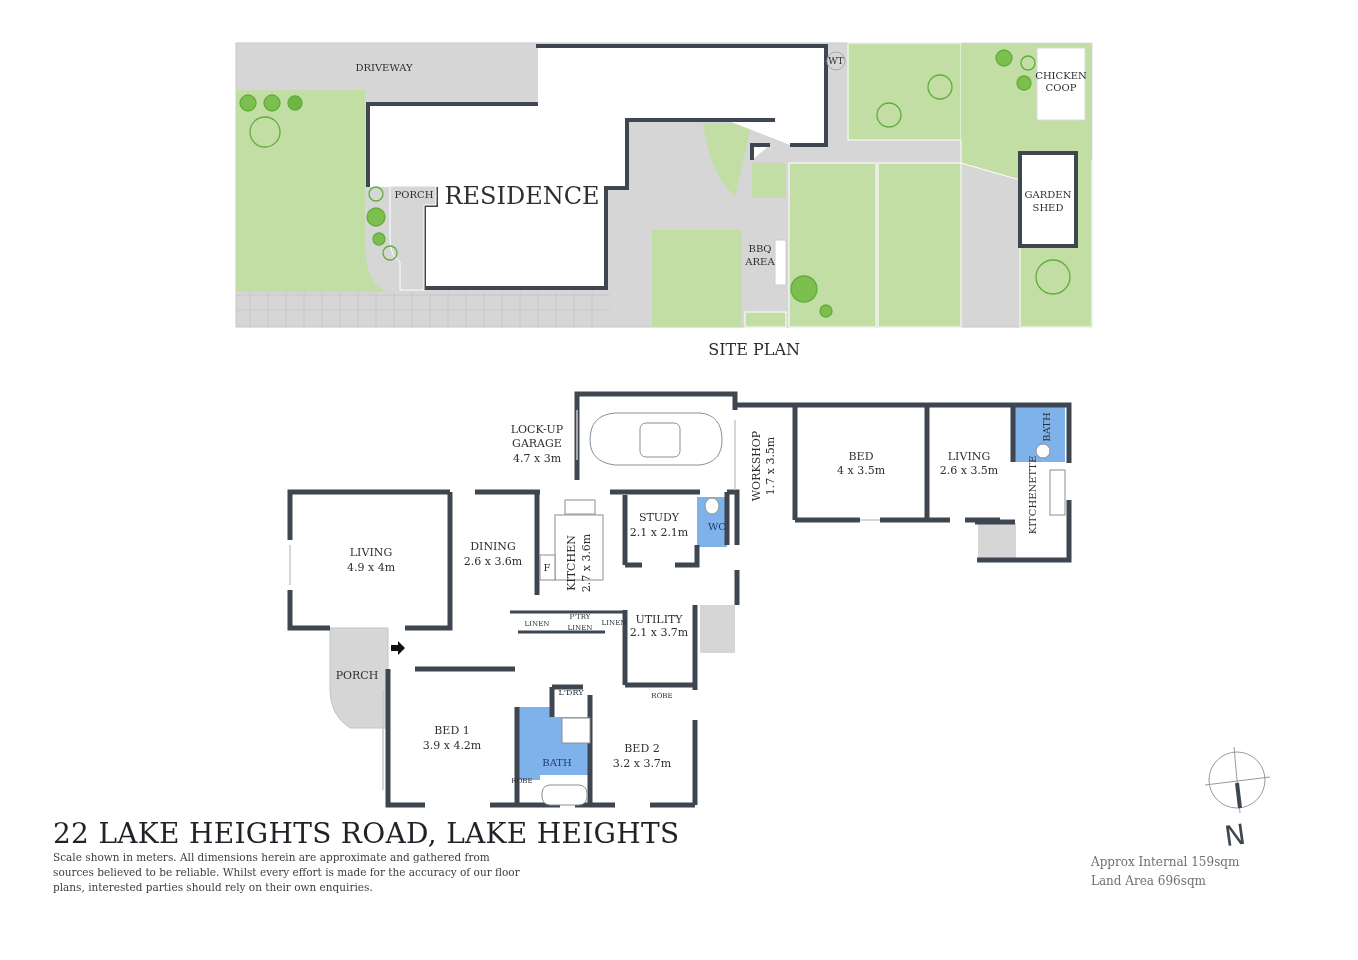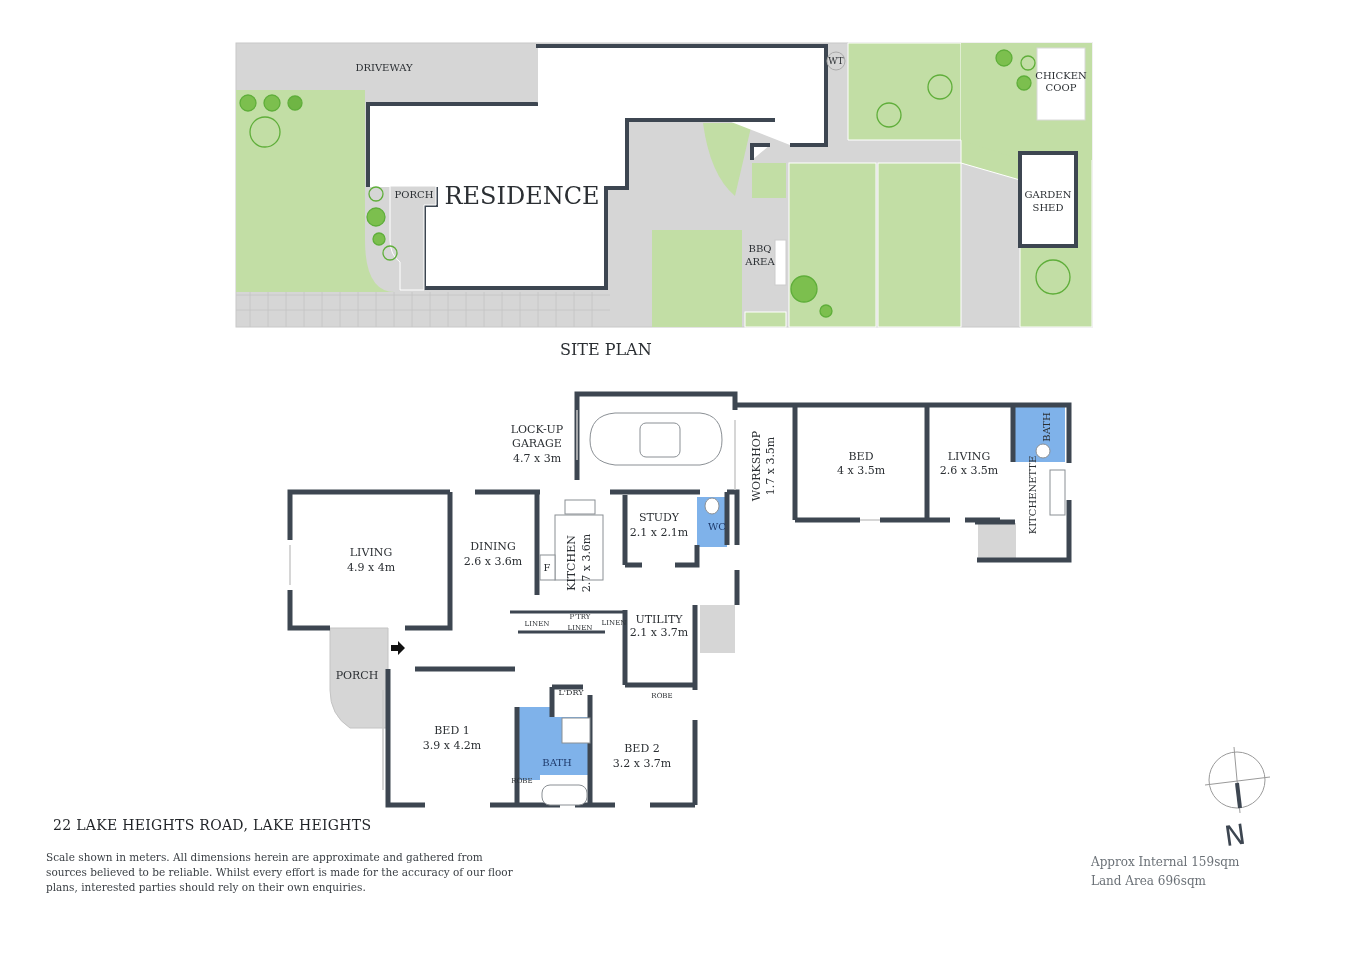--- a/index.html
+++ b/index.html
@@ -3,24 +3,24 @@
 <meta charset="utf-8">
 <style>
   html, body { margin:0; padding:0; background:#ffffff; }
   body { width:1358px; height:960px; position:relative; overflow:hidden;
          font-family:"DejaVu Serif", serif; color:#2b2f33; }
   .abs { position:absolute; }
   svg text { font-family:"DejaVu Serif", serif; fill:#2b2f33; }
   .lbl { font-size:10px; }
   .lbl-sm { font-size:7px; }
   .dim { font-size:11px; }
-  #site-title { left:560px; top:338px; width:240px; text-align:left;
+  #site-title { left:560px; top:338px; width:240px; text-align:right;
                 font-size:16px; line-height:24px; color:#2b2f33; }
-  #address { left:53px; top:817px; font-size:14px; letter-spacing:0.3px; color:#1f2226; }
-  #disclaimer { left:46px; top:850px; width:480px; font-size:10.5px; line-height:15px; color:#3a3f44; }
+  #address { left:53px; top:817px; font-size:28px; letter-spacing:0.3px; color:#1f2226; }
+  #disclaimer { left:53px; top:850px; width:480px; font-size:10.5px; line-height:15px; color:#3a3f44; }
   #areas { left:1091px; top:853px; font-size:12px; line-height:19px; color:#6b7177; }
 </style>
 </head>
 <body>
 
 <svg class="abs" style="left:0;top:0" width="1358" height="340" viewBox="0 0 1358 340">
 
   <rect x="236" y="43" width="856" height="284" fill="#d6d6d6" stroke="#c8c8c8"></rect>
 
   <path d="M236 90 H365 V240 Q365 292 395 292 H236 Z" fill="#c2dea5"></path>

